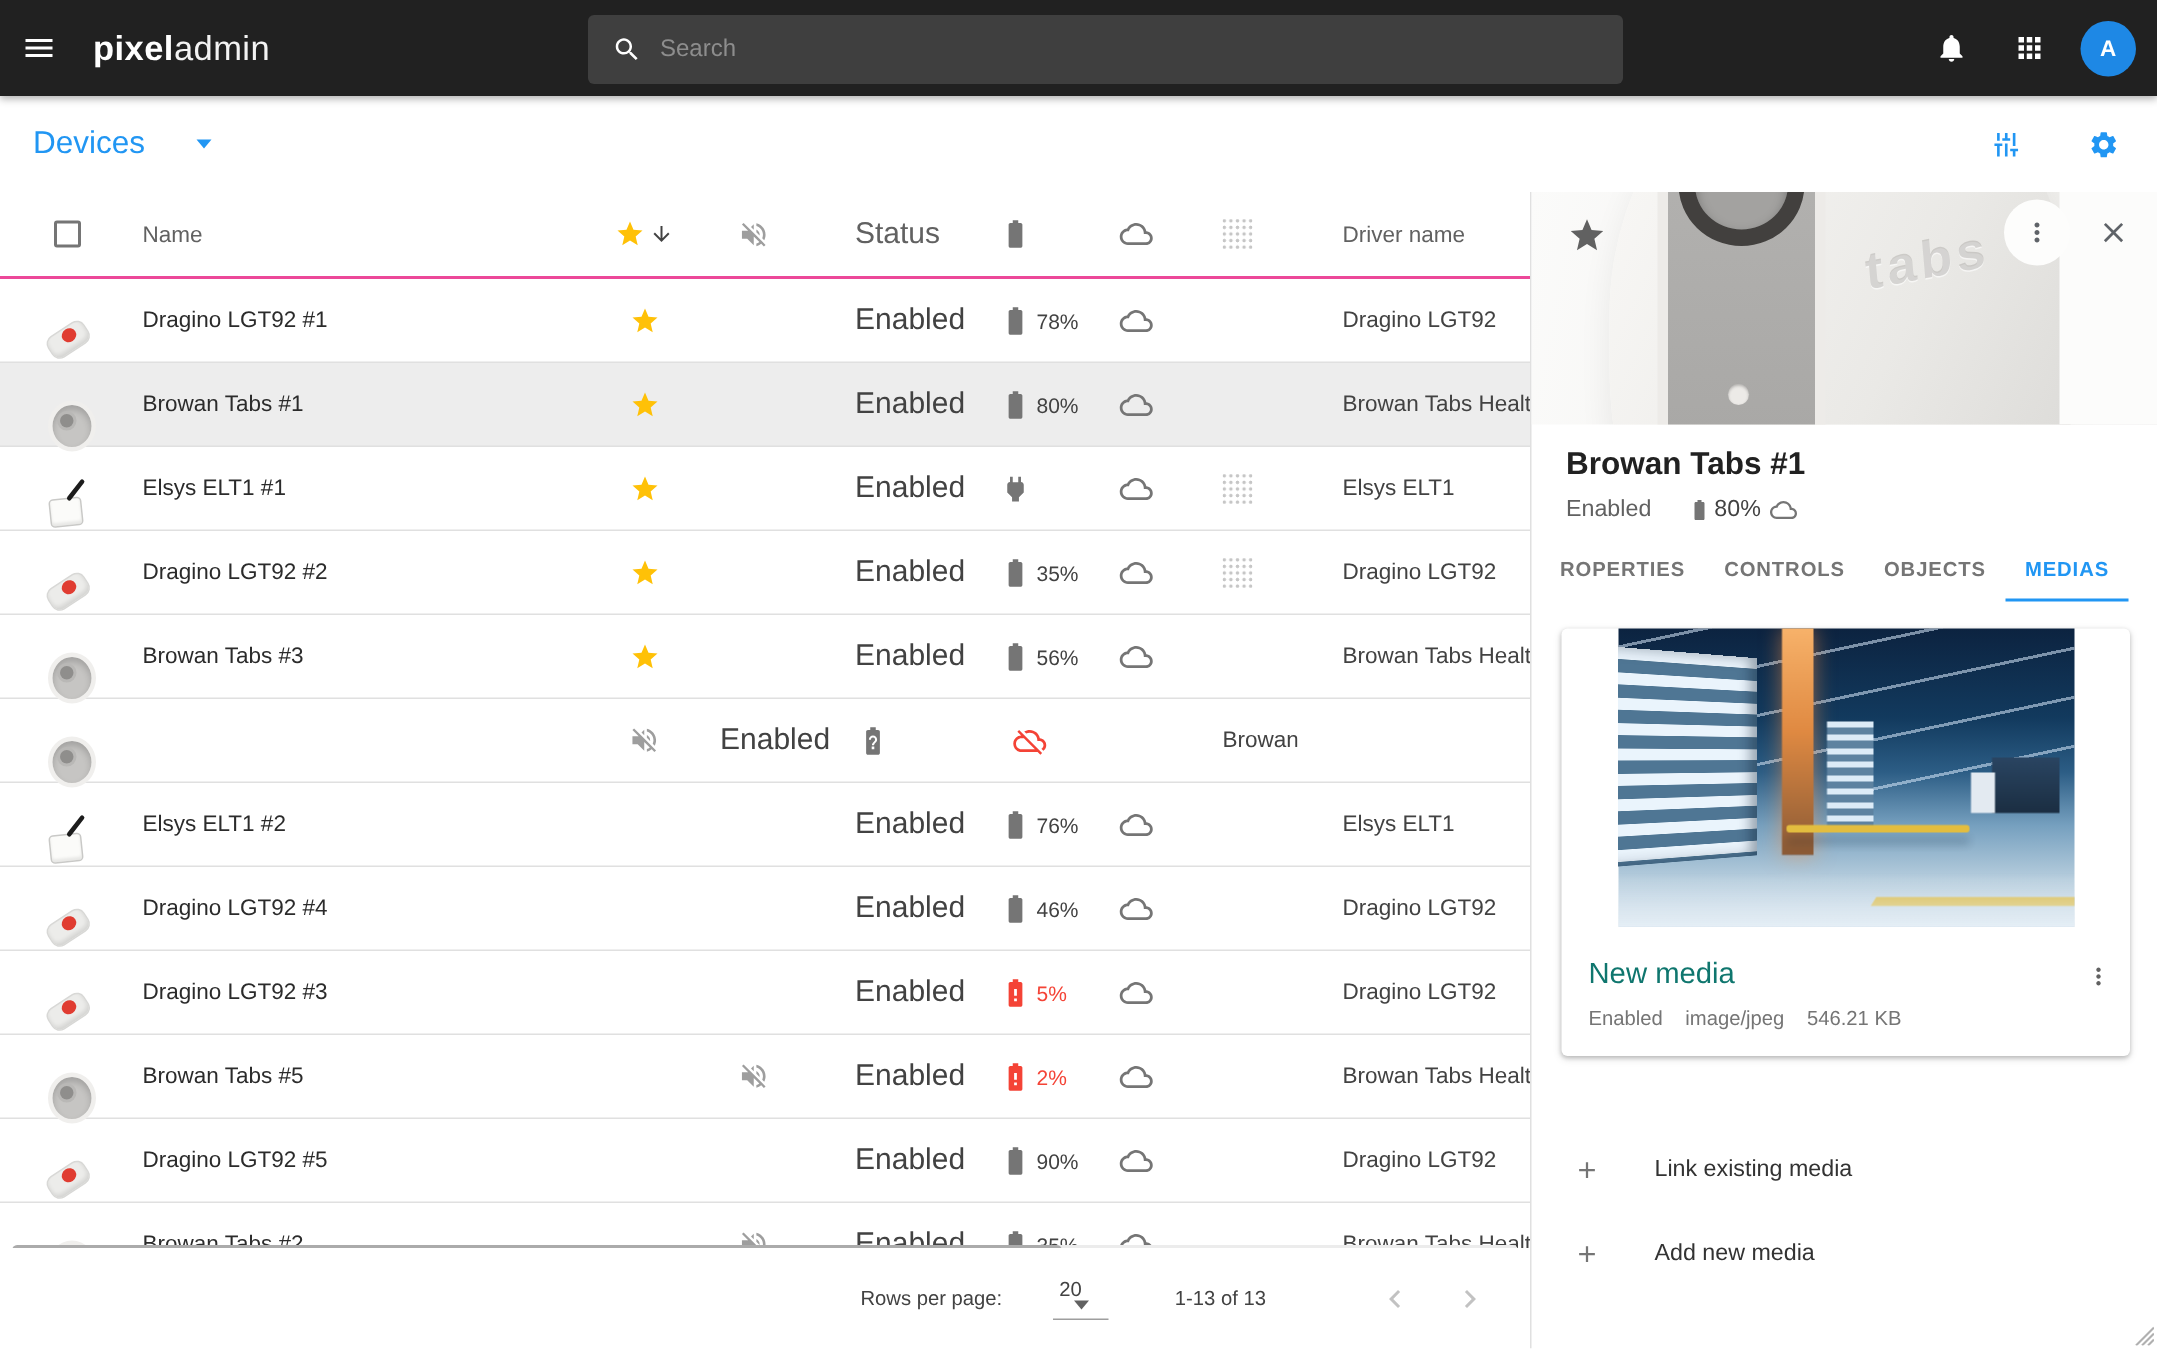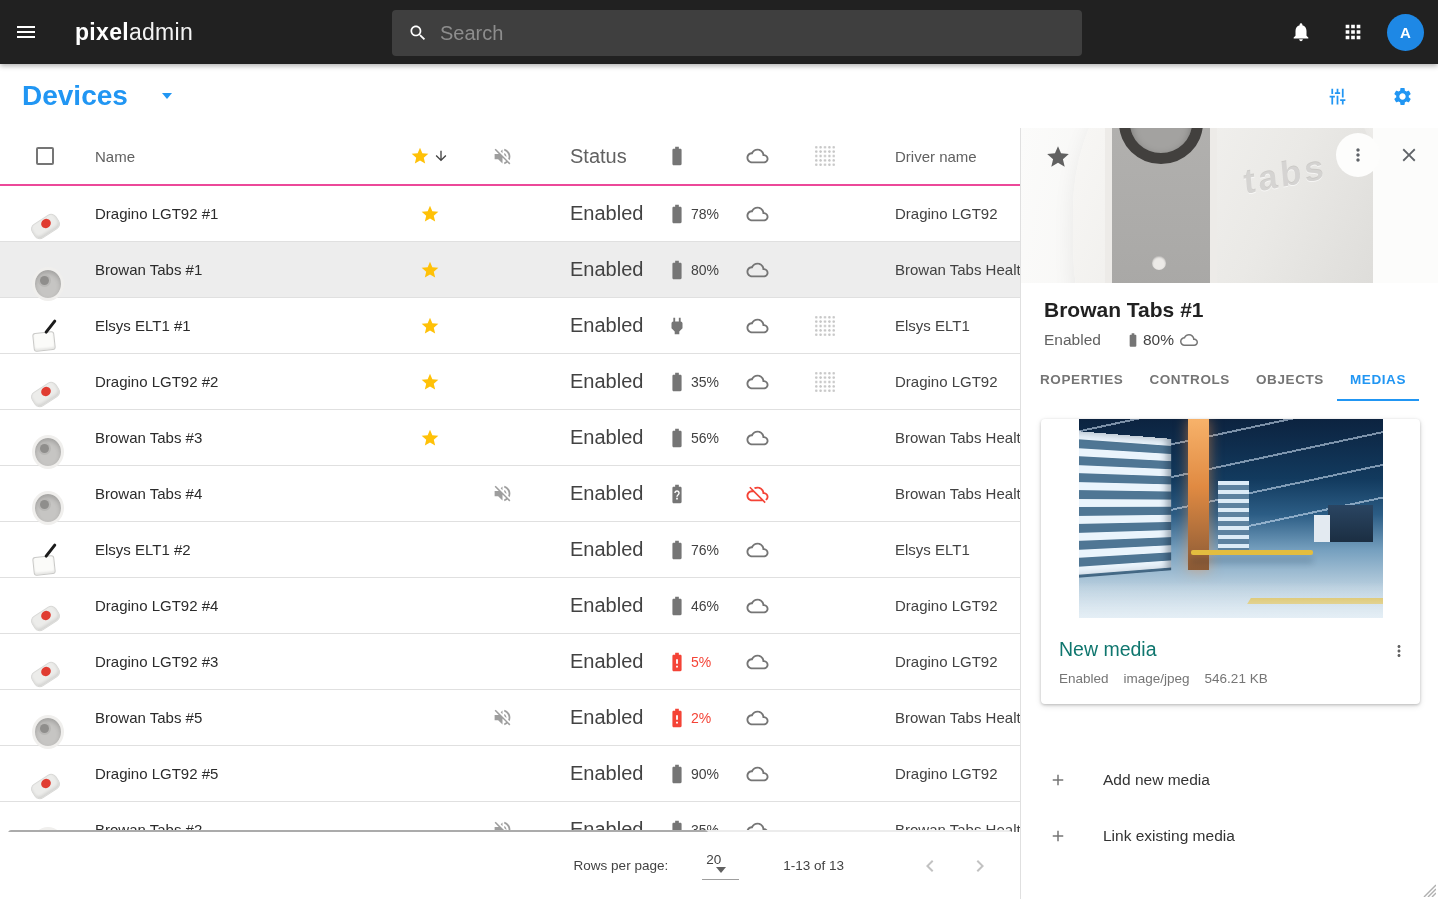--- a/index.html
+++ b/index.html
@@ -8,37 +8,37 @@
   *{box-sizing:border-box;margin:0;padding:0;}
   html,body{width:1438px;height:899px;overflow:hidden;background:#fff;
     font-family:"Liberation Sans","DejaVu Sans",sans-serif;color:#212121;}
   svg{display:block;}
 
   
   .appbar{height:64px;background:var(--appbar_bg);display:flex;align-items:center;
     position:relative;z-index:5;box-shadow:0 2px 5px rgba(0,0,0,.3);}
   .menu-btn{width:48px;height:48px;margin-left:2px;display:flex;align-items:center;justify-content:center;
     background:none;border:none;cursor:pointer;}
-  .logo{color:#fff;font-size:23px;margin-left:25px;letter-spacing:.3px;white-space:nowrap;text-align:right;}
+  .logo{color:#fff;font-size:23px;margin-left:12px;letter-spacing:.3px;white-space:nowrap;text-align:right;}
   .logo .b{font-weight:700;}
   .logo .l{font-weight:400;opacity:.95;}
   .search{position:absolute;left:392px;top:10px;width:690px;height:46px;background:#3f3f3f;
     border-radius:4px;display:flex;align-items:center;padding-left:16px;}
-  .search input{background:transparent;border:none;outline:none;color:#eee;font-size:20px;
+  .search input{background:transparent;border:none;outline:none;color:#eee;font-size:16px;
     margin-left:12px;width:600px;font-family:inherit;}
   .search input::placeholder{color:#8d8d8d;}
   .appbar-right{position:absolute;right:14px;top:0;height:64px;display:flex;align-items:center;gap:16px;}
   .iconbtn{width:36px;height:36px;border:none;background:none;display:flex;align-items:center;justify-content:center;cursor:pointer;}
   .avatar-chip{width:37px;height:37px;border-radius:50%;background:var(--avatar_bg);color:#fff;
     display:flex;align-items:center;justify-content:center;font-size:15px;font-weight:700;border:none;cursor:pointer;}
 
   
   .toolbar{height:64px;display:flex;align-items:center;position:relative;background:#fff;}
   .page-title{display:flex;align-items:center;margin-left:22px;cursor:pointer;}
-  .page-title .t{color:var(--accent);font-size:28px;font-weight:700;}
+  .page-title .t{color:var(--accent);font-size:21px;font-weight:400;}
   .caret{width:0;height:0;border-left:5px solid transparent;border-right:5px solid transparent;
     border-top:6px solid var(--accent);margin-left:34px;}
   .toolbar-icons{position:absolute;right:18px;display:flex;align-items:center;gap:28px;}
 
   
   .content{display:flex;height:771px;}
   .table-area{width:1020px;position:relative;overflow:hidden;}
   .panel{width:418px;border-left:1px solid #e0e0e0;position:relative;background:#fff;overflow:hidden;}
 
   
@@ -386,21 +386,20 @@
               <path d="M19.35 10.04C18.67 6.59 15.64 4 12 4 9.11 4 6.6 5.64 5.35 8.04 2.34 8.36 0 10.91 0 14c0 3.31 2.69 6 6 6h13c2.76 0 5-2.24 5-5 0-2.64-2.05-4.78-4.65-4.96zM19 18H6c-2.21 0-4-1.79-4-4s1.79-4 4-4h.71C7.37 7.69 9.48 6 12 6c3.04 0 5.5 2.46 5.5 5.5v.5H19c1.66 0 3 1.34 3 3s-1.34 3-3 3z"></path>
             </svg>
 
     </div>
     <div class="c-dots"></div>
     <div class="c-driver">Browan Tabs Healthy</div>
   </div>
 
   <div class="trow cols">
     <div><span class="avatar av-browan"></span></div>
-    <div class="c-name">Browan Tabs #4</div>
     <div class="c-star">
       
     </div>
     <div class="c-mute">
       <svg class="mute" width="21" height="21" viewBox="0 0 24 24" fill="#9e9e9e">
               <path d="M16.5 12c0-1.77-1.02-3.29-2.5-4.03v2.21l2.45 2.45c.03-.2.05-.41.05-.63zm2.5 0c0 .94-.2 1.82-.54 2.64l1.51 1.51C20.63 14.91 21 13.5 21 12c0-4.28-2.99-7.86-7-8.77v2.06c2.89.86 5 3.54 5 6.71zM4.27 3L3 4.27 7.73 9H3v6h4l5 5v-6.73l4.25 4.25c-.67.52-1.42.93-2.25 1.18v2.06c1.38-.31 2.63-.95 3.69-1.81L19.73 21 21 19.73l-9-9L4.27 3zM12 4L9.91 6.09 12 8.18V4z"></path>
             </svg>
     </div>
     <div class="c-status">Enabled</div>
     <div class="c-batt">
@@ -685,27 +684,27 @@
         <span>image/jpeg</span>
         <span>546.21 KB</span>
       </div>
     </div>
 
     <div class="pactions">
       <div class="paction">
         <svg width="18" height="18" viewBox="0 0 24 24" fill="#757575">
             <path d="M19 13h-6v6h-2v-6H5v-2h6V5h2v6h6v2z"></path>
           </svg>
-        <span class="lbl">Add new media</span>
+        <span class="lbl">Link existing media</span>
       </div>
       <div class="paction">
         <svg width="18" height="18" viewBox="0 0 24 24" fill="#757575">
             <path d="M19 13h-6v6h-2v-6H5v-2h6V5h2v6h6v2z"></path>
           </svg>
-        <span class="lbl">Link existing media</span>
+        <span class="lbl">Add new media</span>
       </div>
     </div>
 
     <span class="resize-handle">
       <svg width="16" height="16" viewBox="0 0 16 16">
           <g stroke="#b0b0b0" stroke-width="1.4">
             <line x1="4" y1="16" x2="16" y2="4"></line>
             <line x1="8" y1="16" x2="16" y2="8"></line>
             <line x1="12" y1="16" x2="16" y2="12"></line>
           </g>

